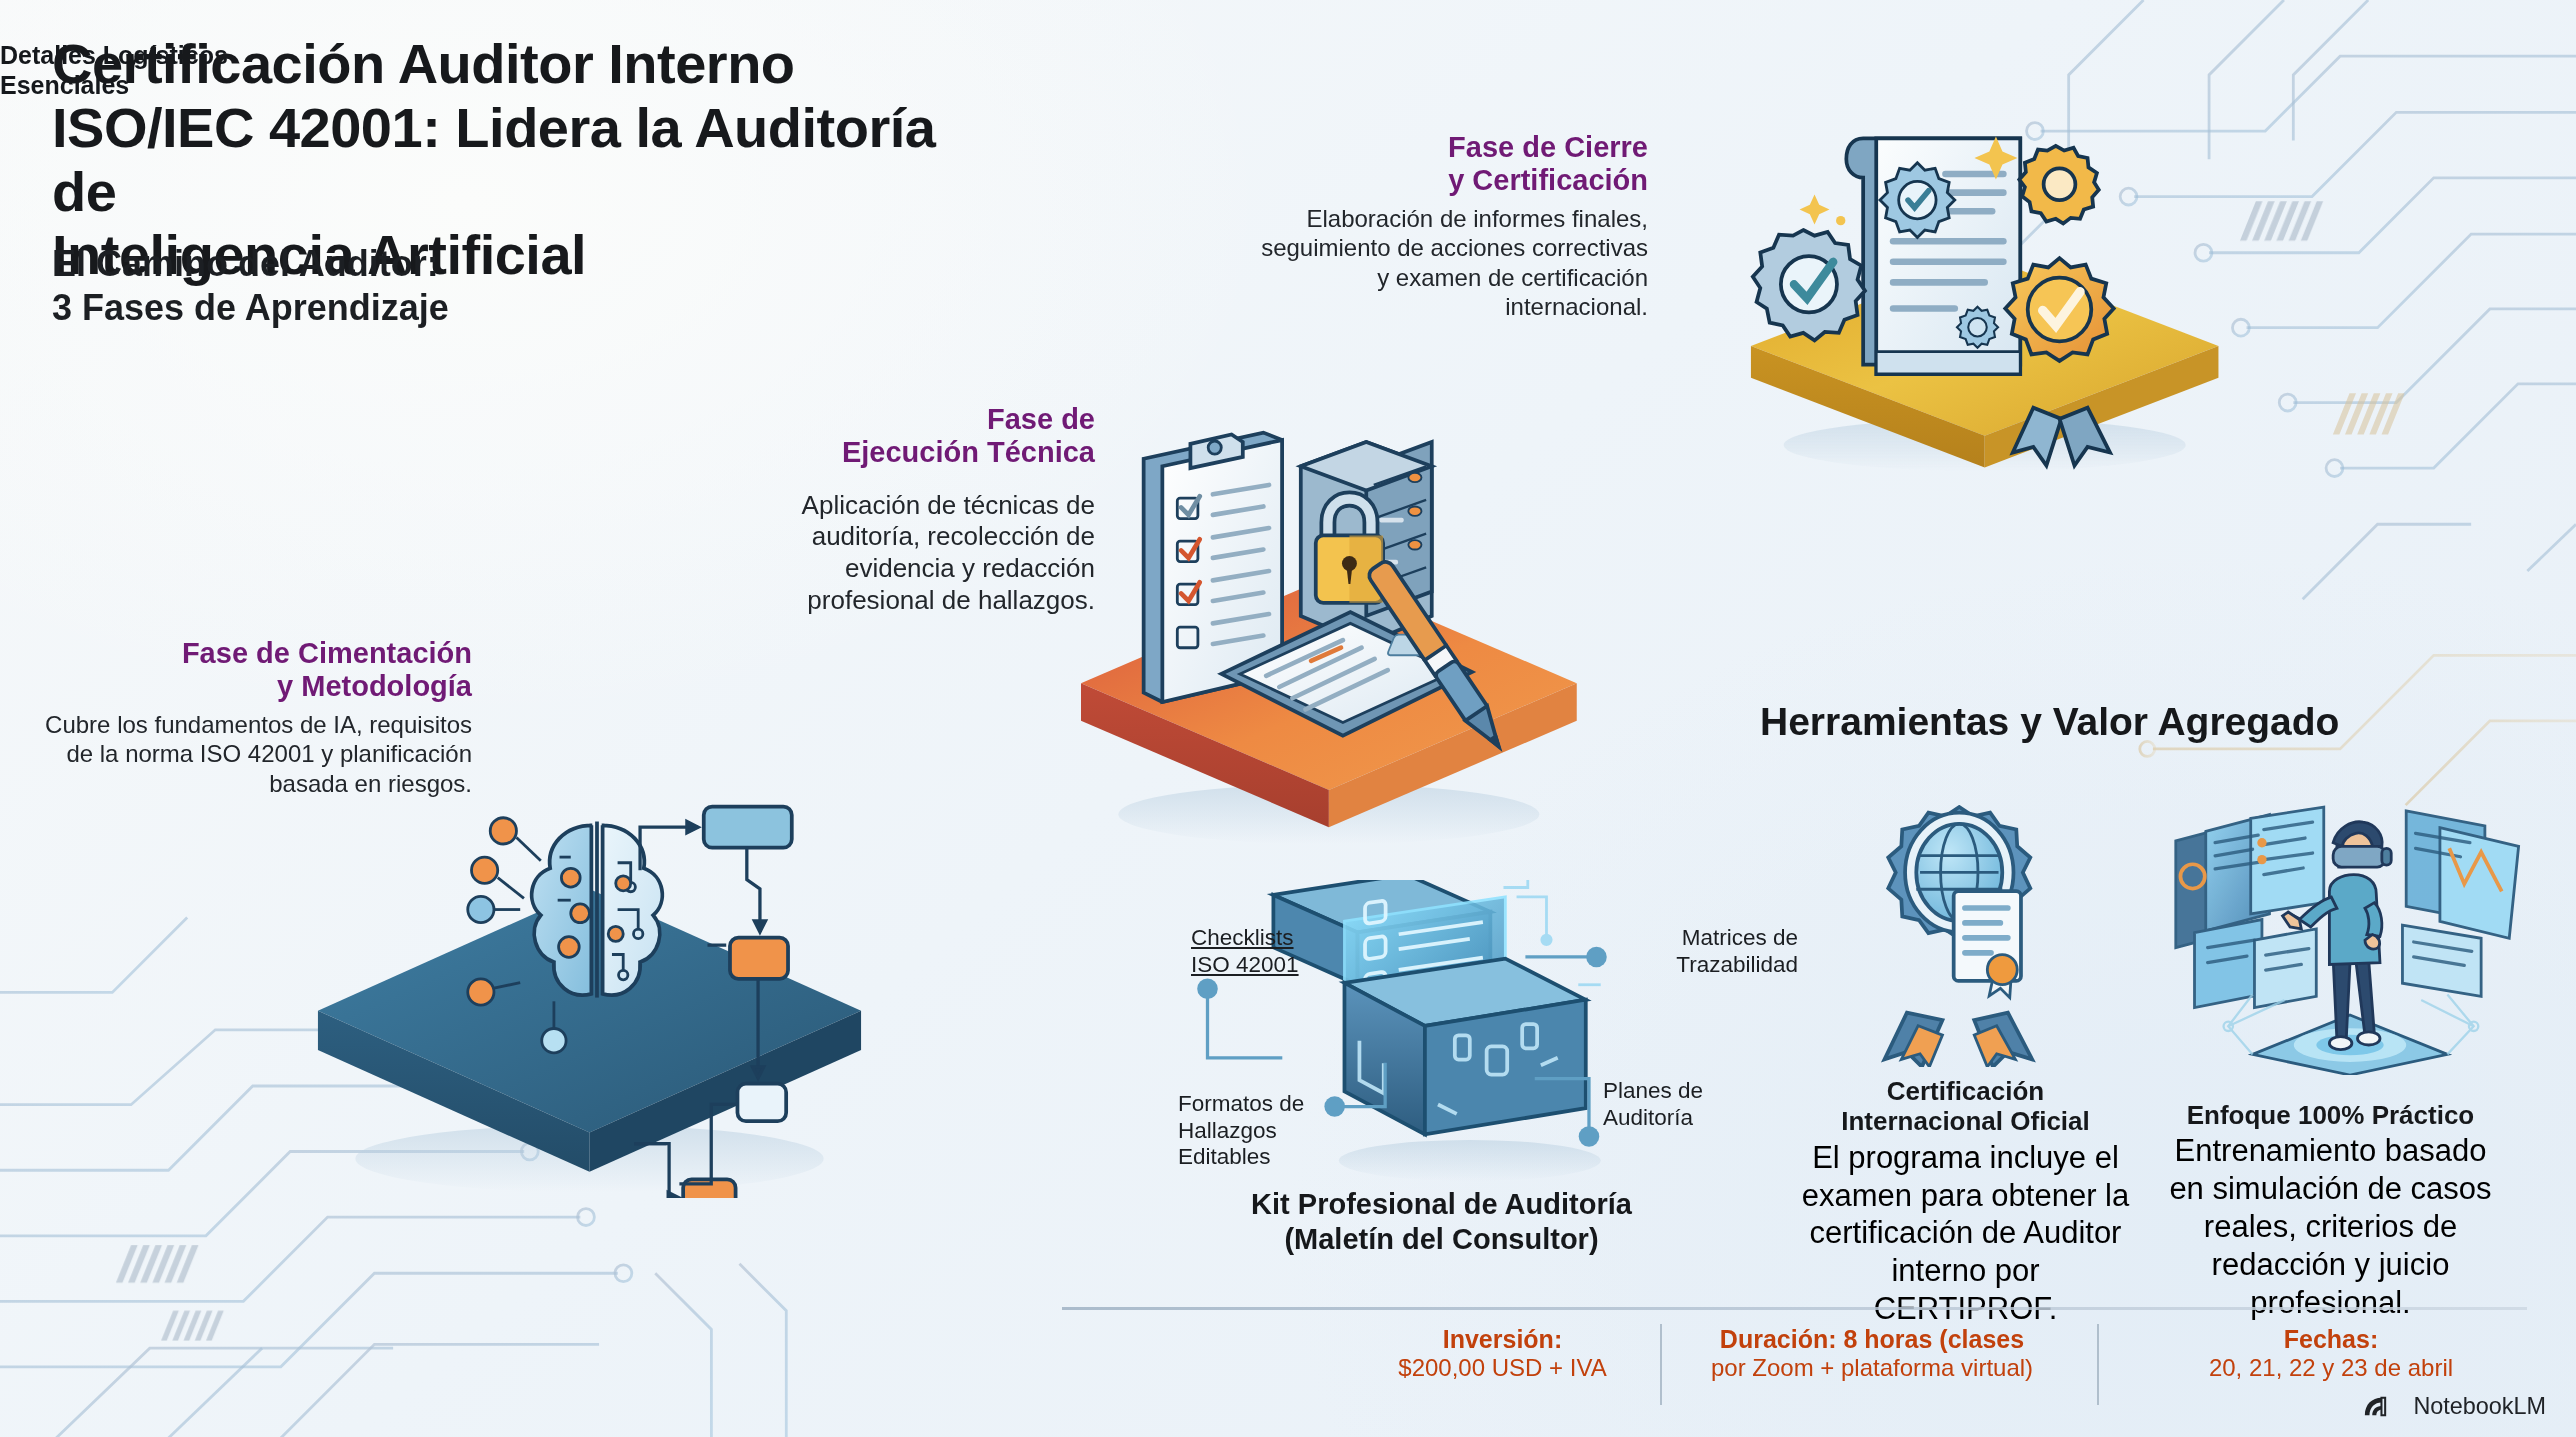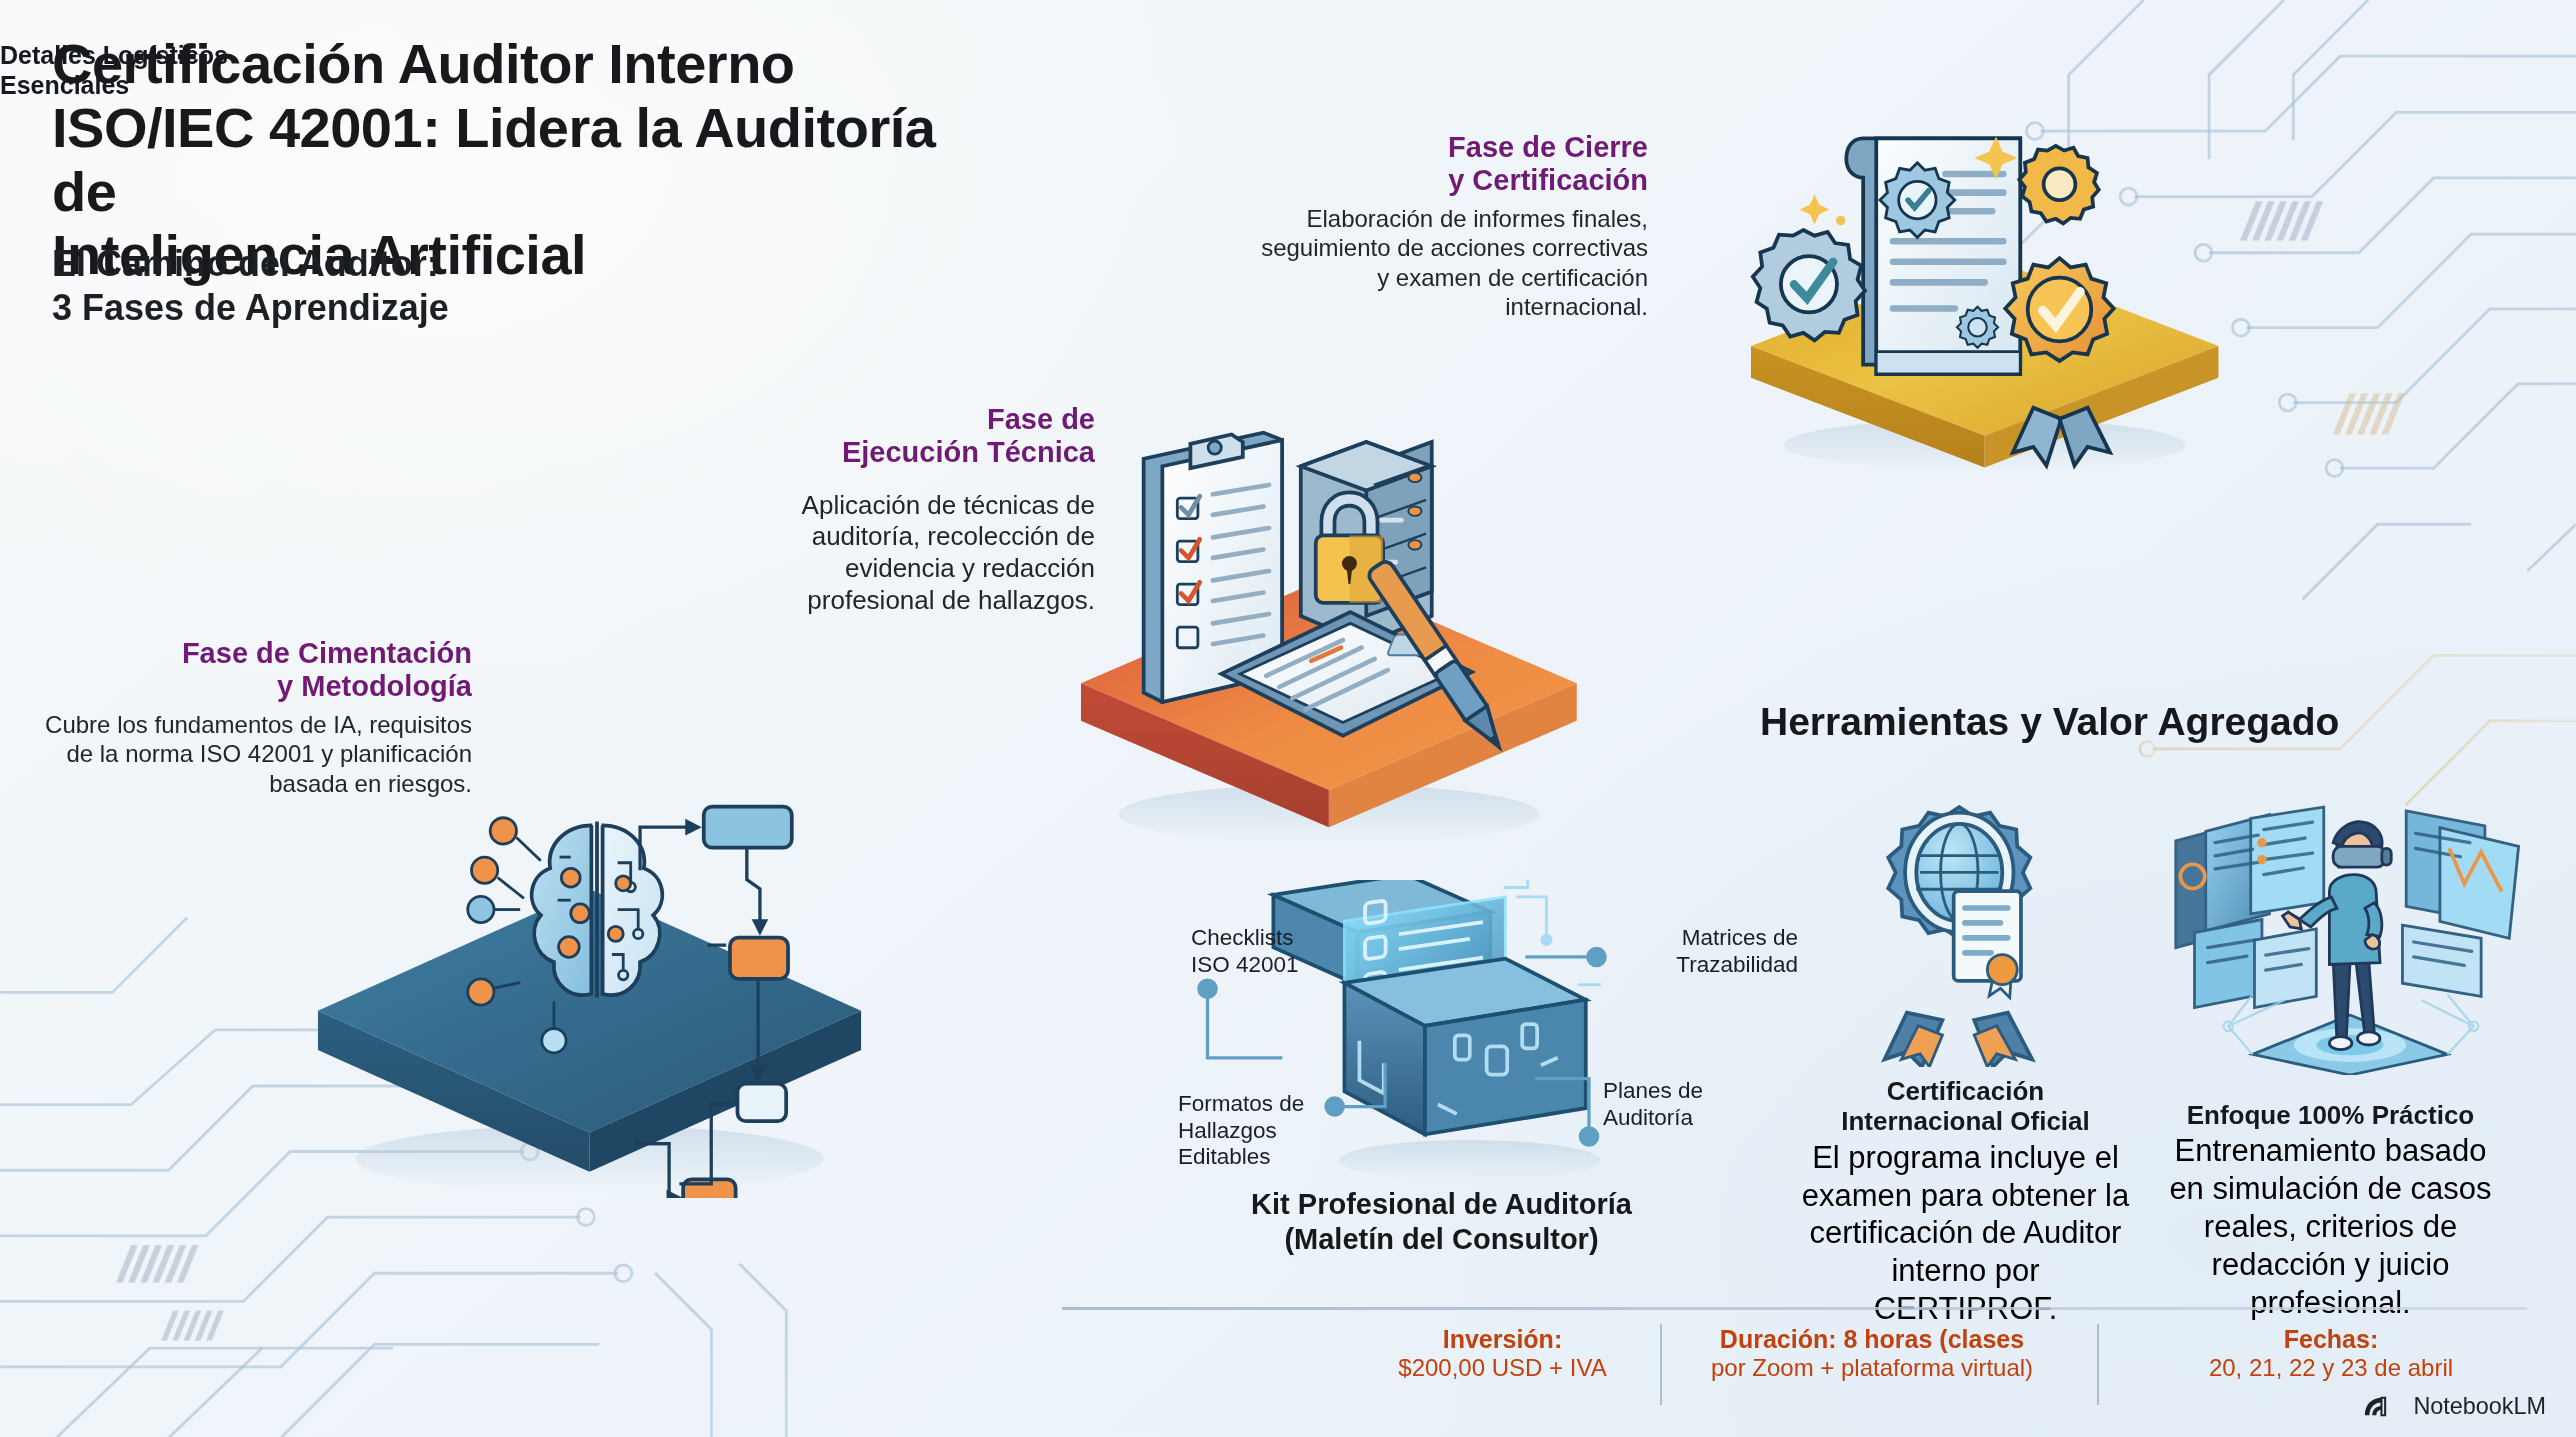--- a/index.html
+++ b/index.html
@@ -40,21 +40,21 @@
   #phase3 .blockbody{font-size:24px;margin-top:7.5px;}
 
   
   #toolsHeading{position:absolute;left:1760px;top:700px;width:786px;font-size:39px;font-weight:bold;color:#16181b;}
 
   
   #kitCaption{position:absolute;left:1189px;top:1187px;width:505px;text-align:center;font-size:29px;font-weight:bold;line-height:1.2;color:#16181b;}
 
   
   .kitlabel{position:absolute;font-size:22.5px;line-height:1.18;color:#1b1e22;}
-  #kl-checklists{left:1191px;top:925px;width:168px;text-align:left;}
+  #kl-checklists{left:1191px;top:925px;width:168px;text-align:left;text-decoration:underline;}
   #kl-matrices{left:1601px;top:925px;width:197px;text-align:right;}
   #kl-formatos{left:1178px;top:1091px;width:178px;text-align:left;}
   #kl-planes{left:1603px;top:1078px;width:178px;text-align:left;}
 
   
   .valcard{position:absolute;width:337px;text-align:center;}
   .valcard .vt{font-size:26px;font-weight:bold;line-height:1.17;color:#16181b;}
   .valcard .vb{font-size:31px;line-height:1.22;color:#000000;margin-top:2px;}
   #val1{left:1797px;top:1076px;}
   #val2{left:2162px;top:1100px;}

